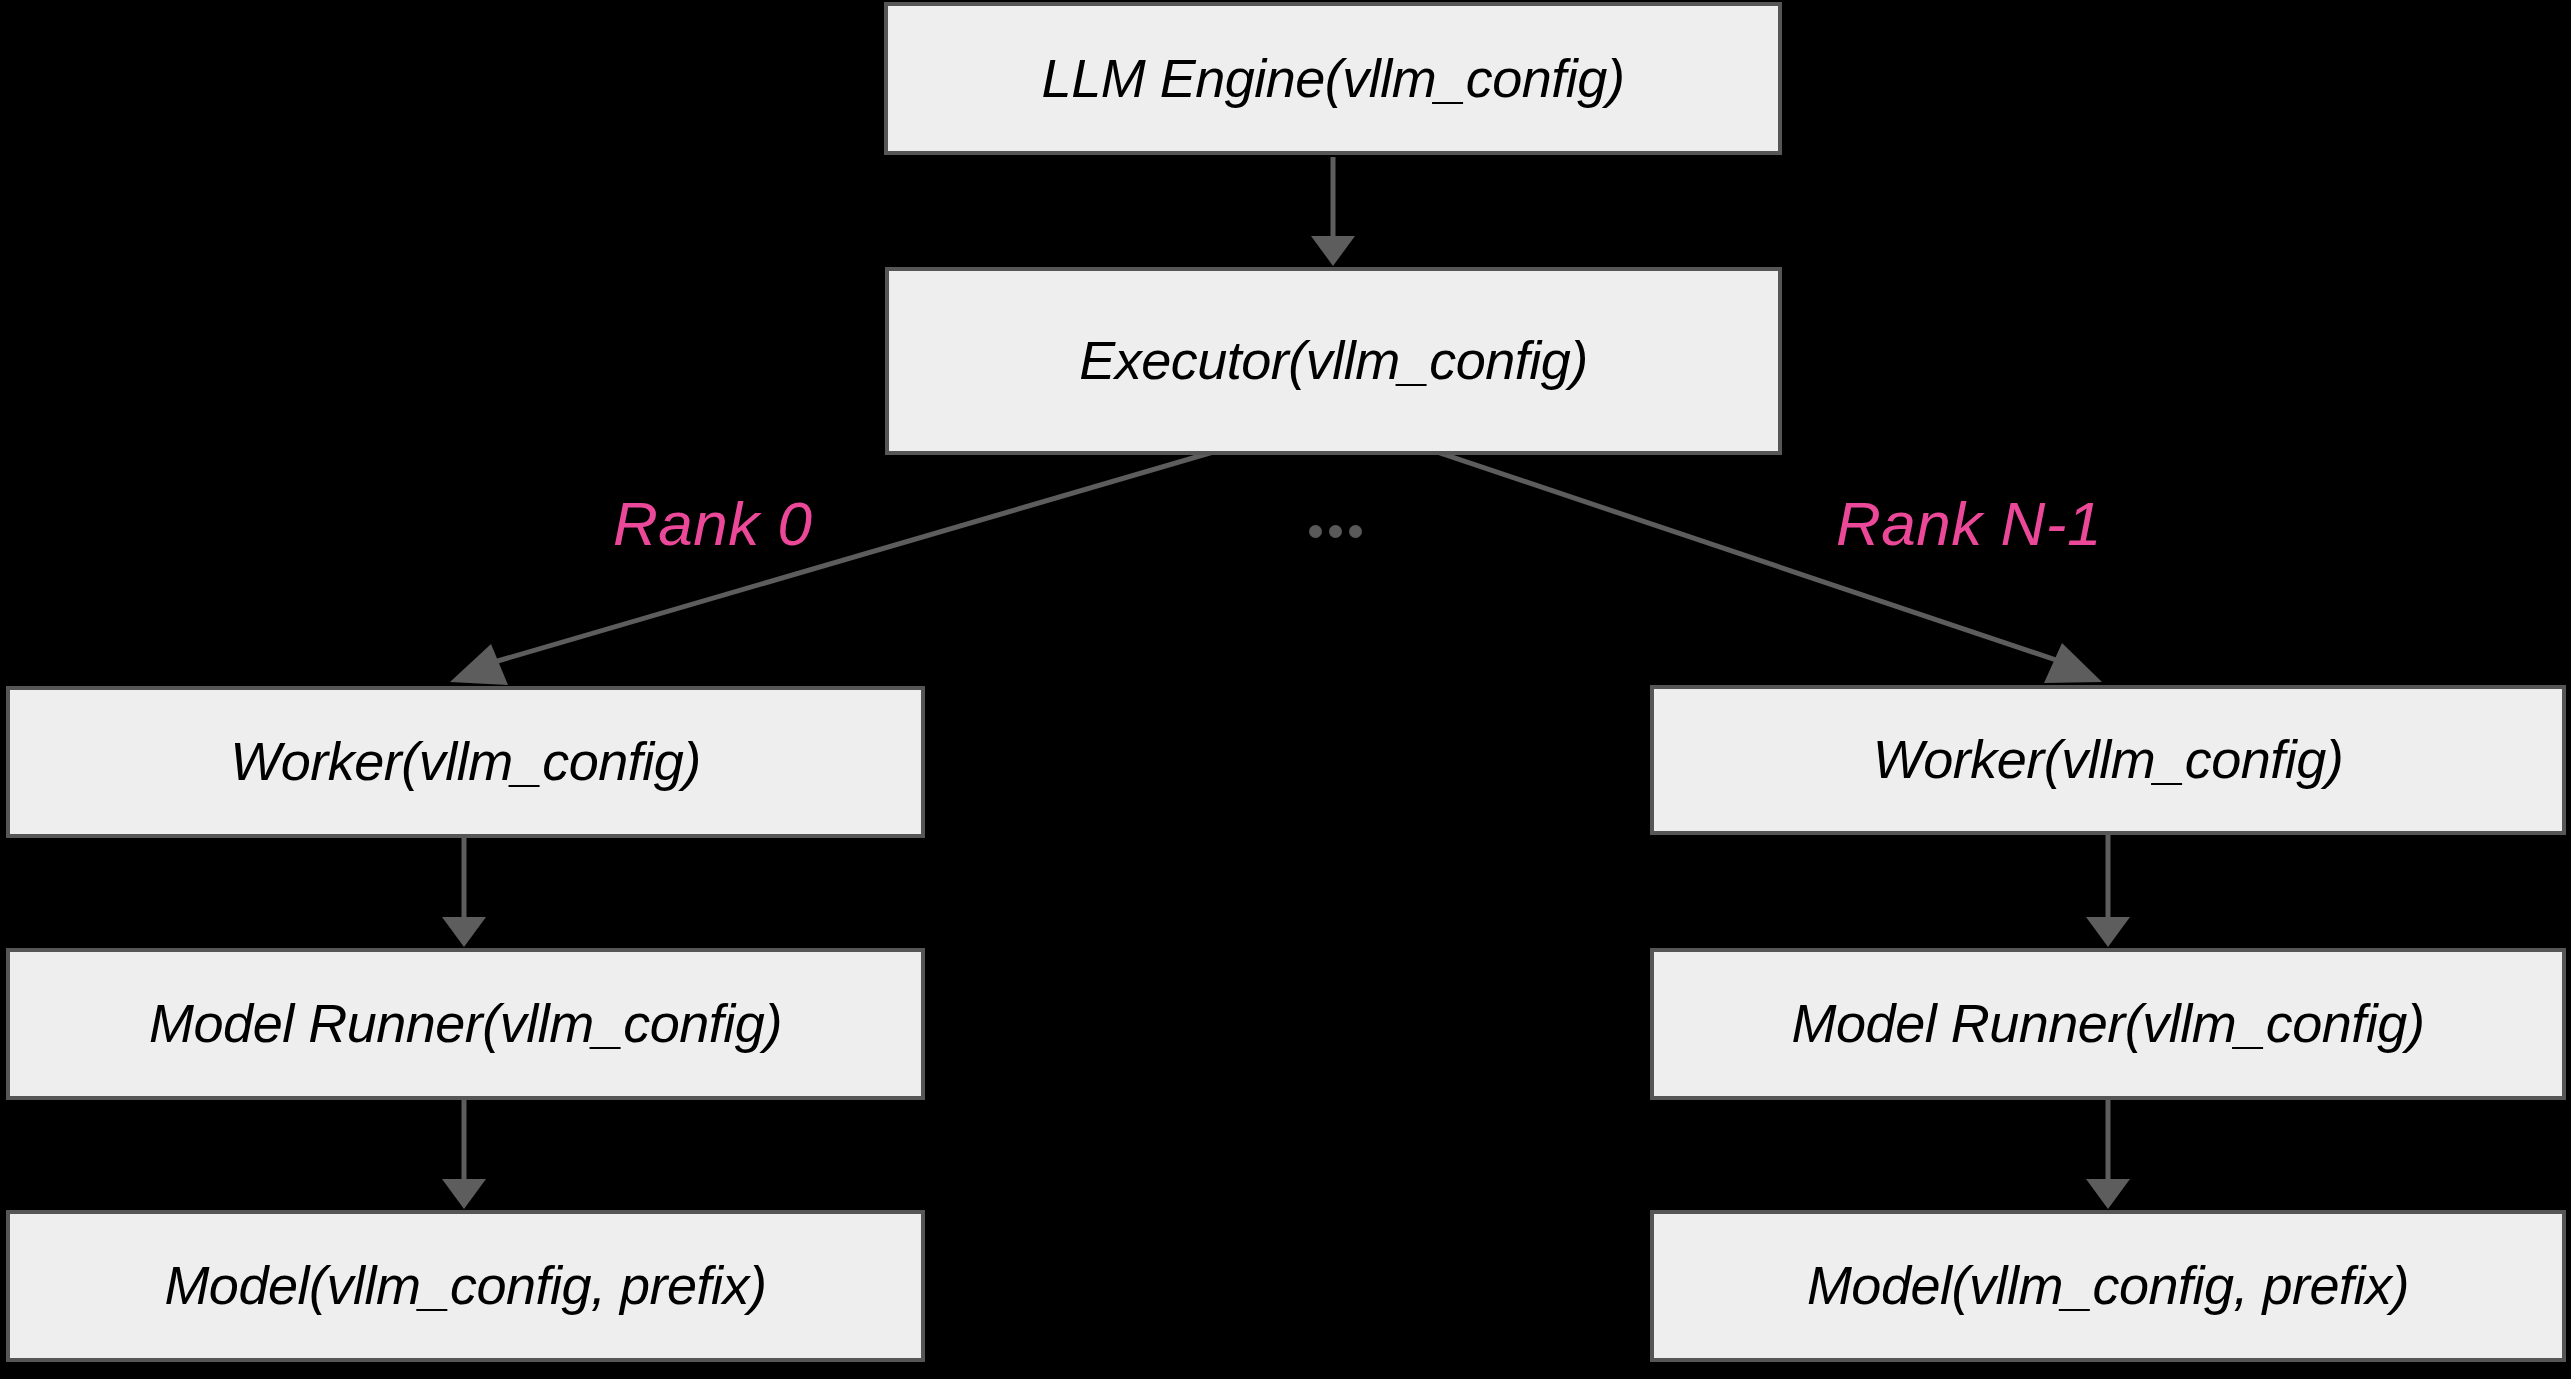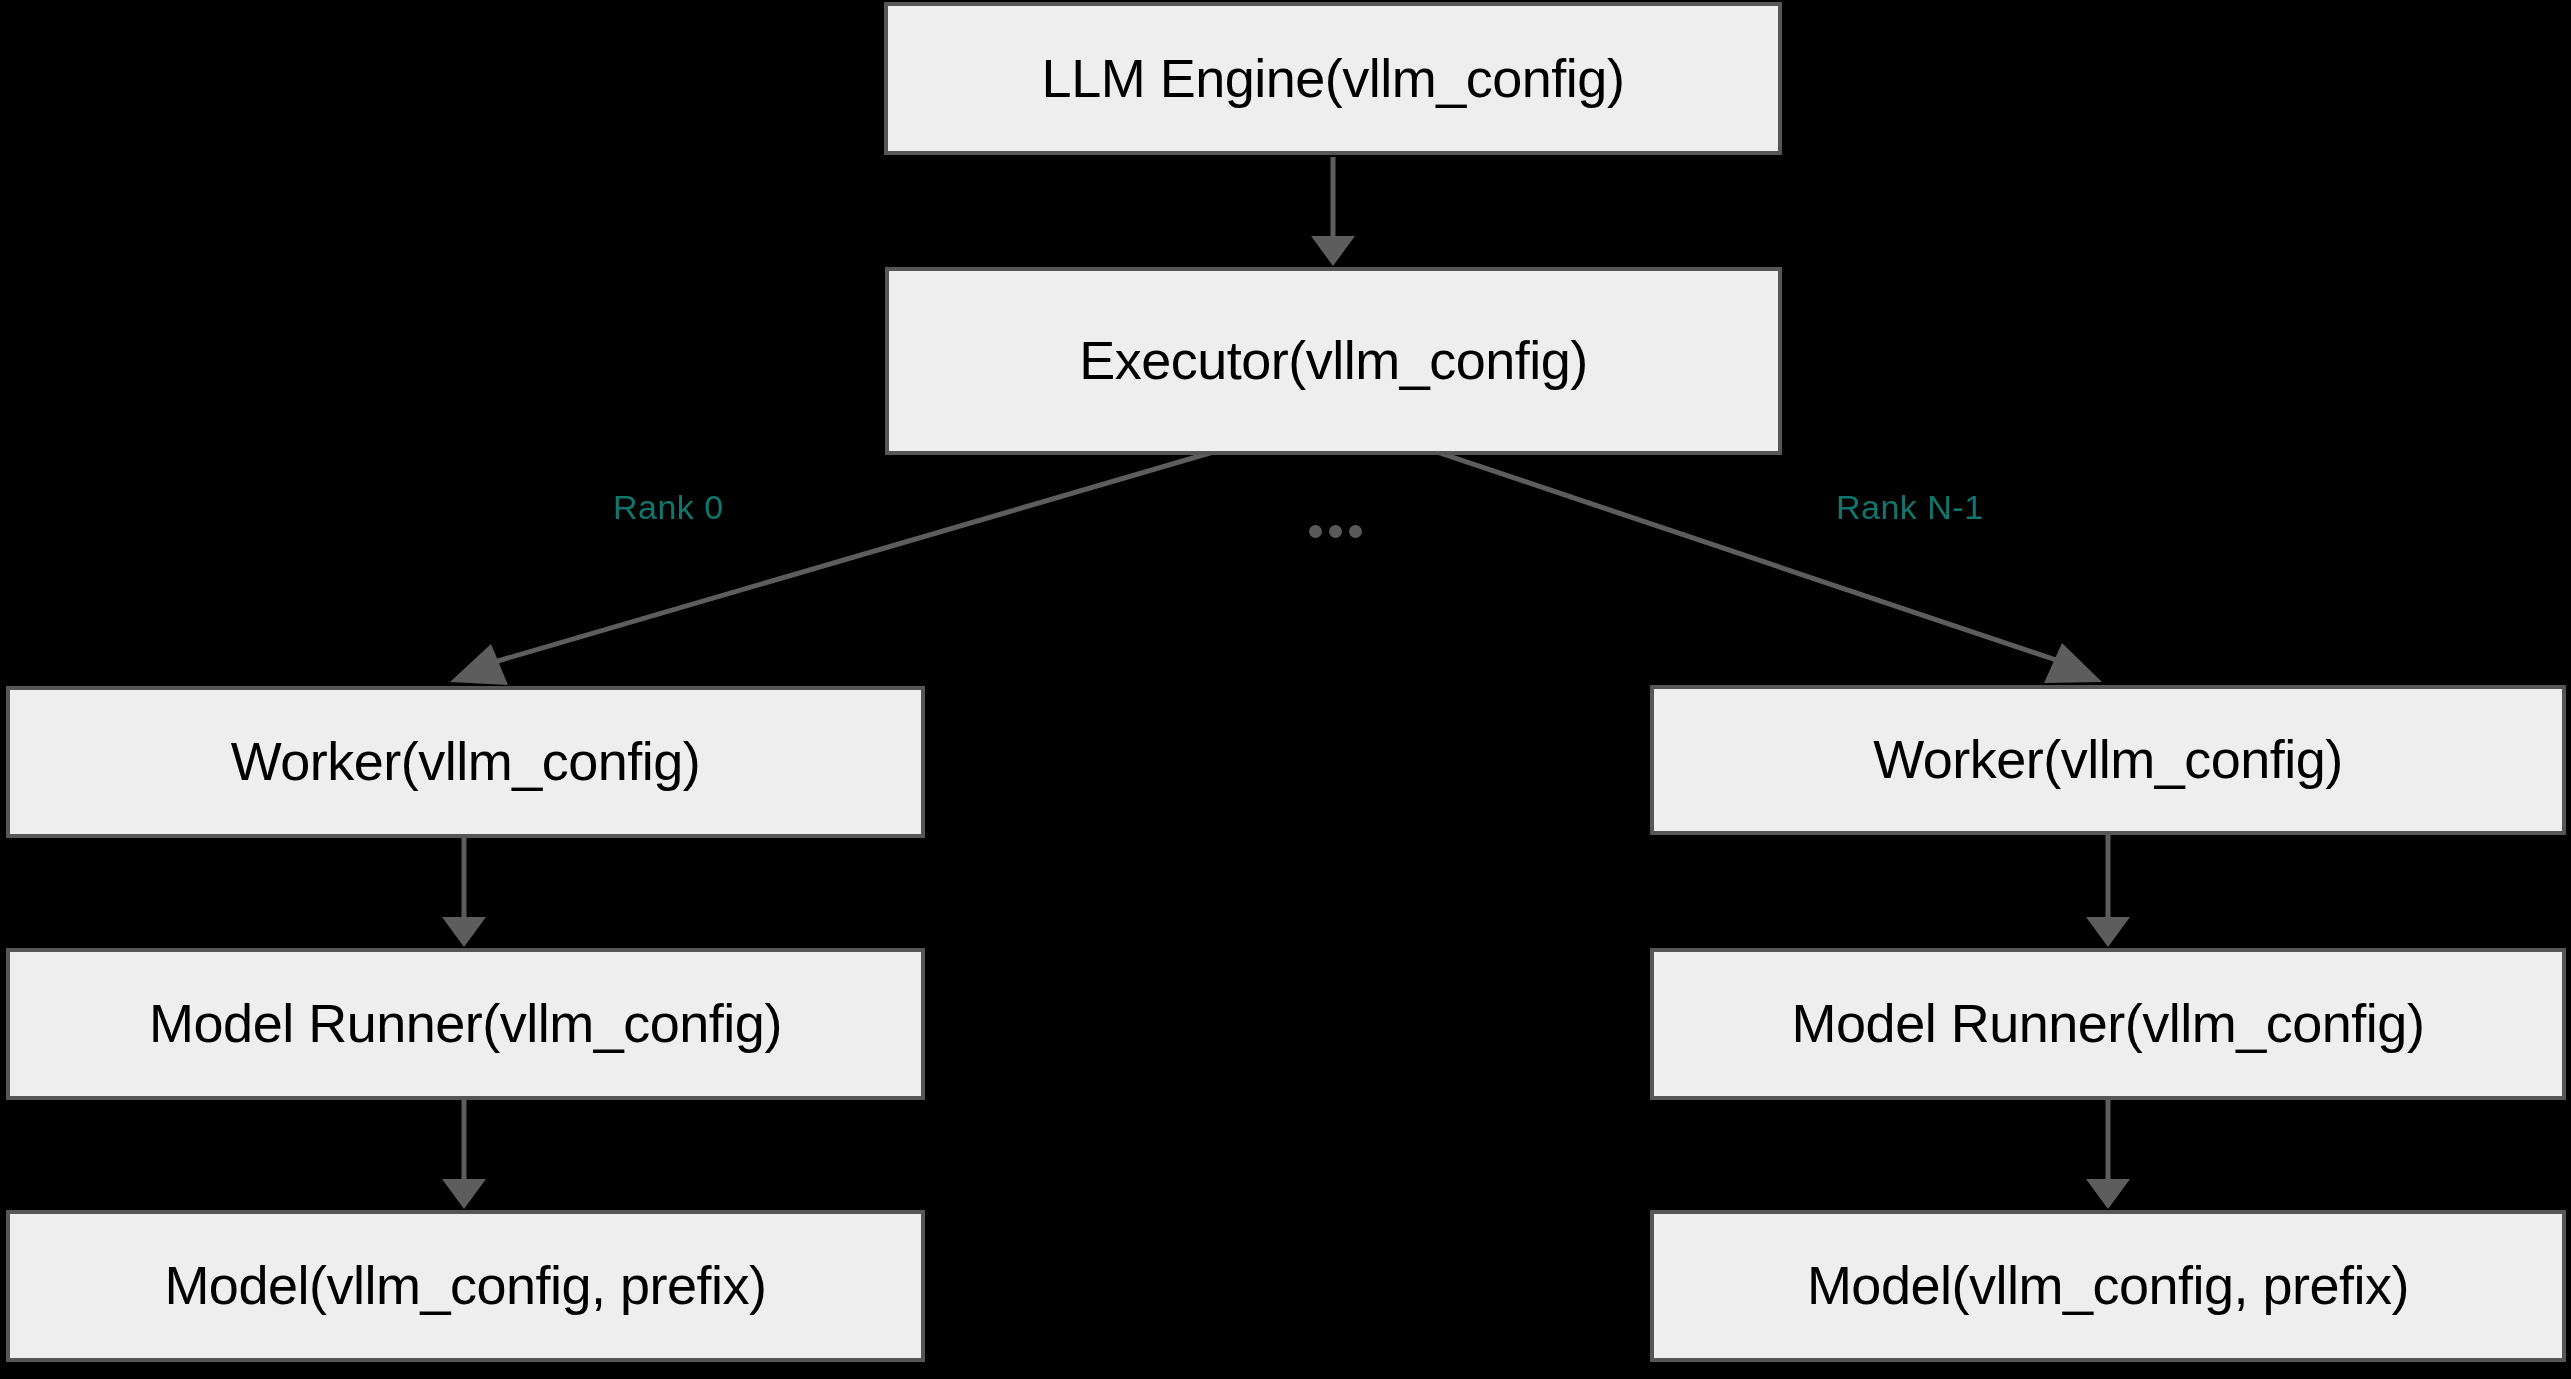--- a/index.html
+++ b/index.html
@@ -8,41 +8,42 @@
     padding: 0;
     background: #000000;
   }
   #canvas {
     position: relative;
     width: 2571px;
     height: 1379px;
     background: #000000;
     overflow: hidden;
     font-family: "Liberation Sans", sans-serif;
+    font-style: italic;
   }
   .node {
     position: absolute;
     box-sizing: border-box;
     background: #eeeeee;
     border: 4px solid #565656;
     display: flex;
     align-items: center;
     justify-content: center;
     color: #000000;
     font-size: 54px;
     font-weight: 400;
     letter-spacing: -0.5px;
     line-height: 1.1;
     white-space: nowrap;
     user-select: none;
   }
   .edge-label {
     position: absolute;
-    color: #0f766e;
-    font-size: 34px;
+    color: #ec4899;
+    font-size: 62px;
     font-weight: 400;
     white-space: nowrap;
     letter-spacing: 0.5px;
     user-select: none;
   }
   .ellipsis-dots {
     position: absolute;
     display: flex;
     gap: 7px;
     align-items: center;

